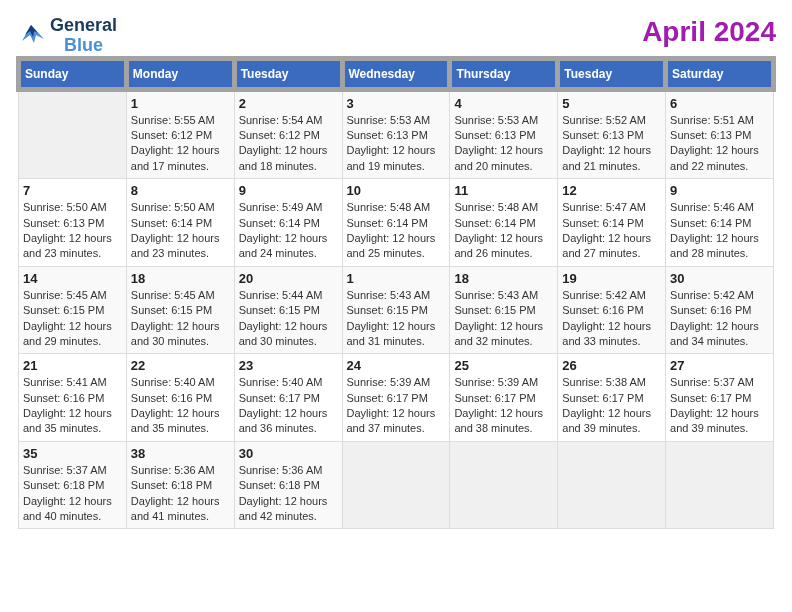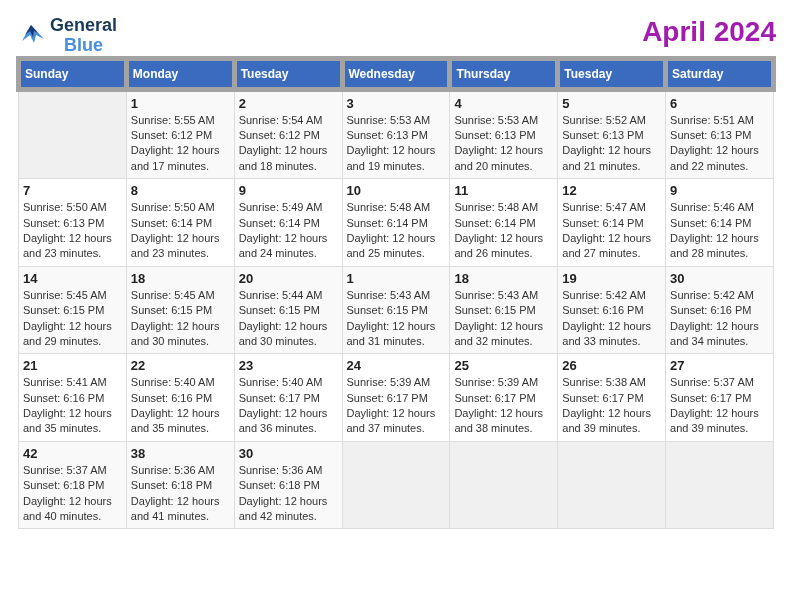--- a/index.html
+++ b/index.html
@@ -227,21 +227,21 @@
           <span class="day-num">26</span>
           <div class="day-detail">Sunrise: 5:38 AM<br>Sunset: 6:17 PM<br>Daylight: 12 hours and 39 minutes.</div>
         </td>
         <td>
           <span class="day-num">27</span>
           <div class="day-detail">Sunrise: 5:37 AM<br>Sunset: 6:17 PM<br>Daylight: 12 hours and 39 minutes.</div>
         </td>
       </tr>
       <tr>
         <td>
-          <span class="day-num">42</span>
+          <span class="day-num">35</span>
           <div class="day-detail">Sunrise: 5:37 AM<br>Sunset: 6:18 PM<br>Daylight: 12 hours and 40 minutes.</div>
         </td>
         <td>
           <span class="day-num">38</span>
           <div class="day-detail">Sunrise: 5:36 AM<br>Sunset: 6:18 PM<br>Daylight: 12 hours and 41 minutes.</div>
         </td>
         <td>
           <span class="day-num">30</span>
           <div class="day-detail">Sunrise: 5:36 AM<br>Sunset: 6:18 PM<br>Daylight: 12 hours and 42 minutes.</div>
         </td>

